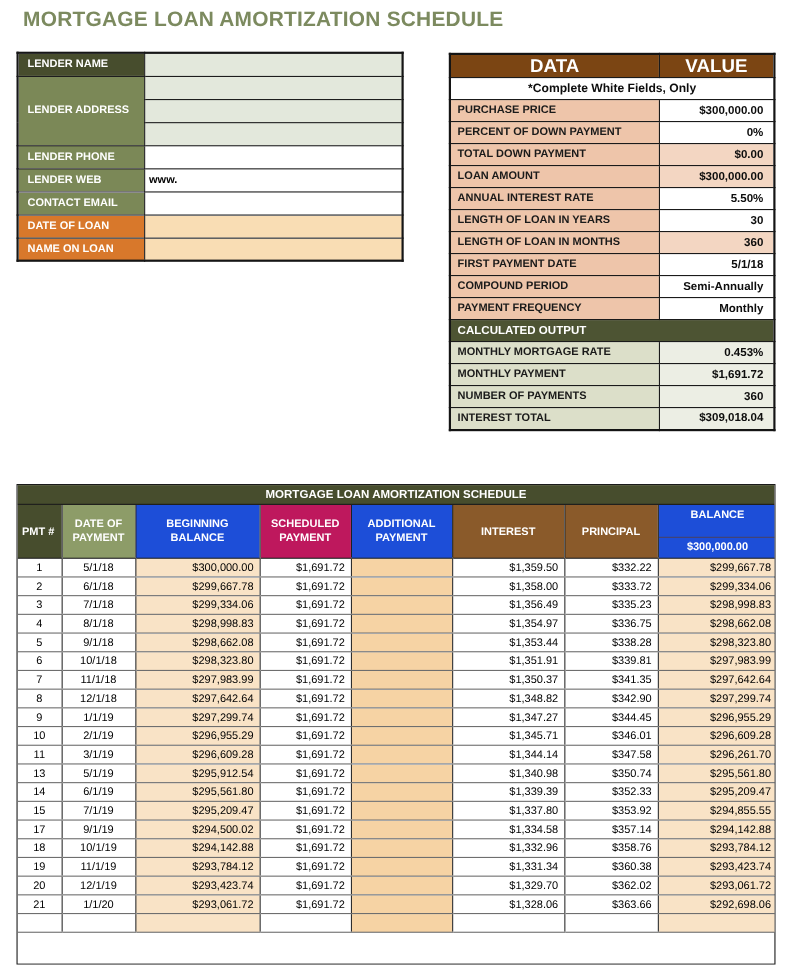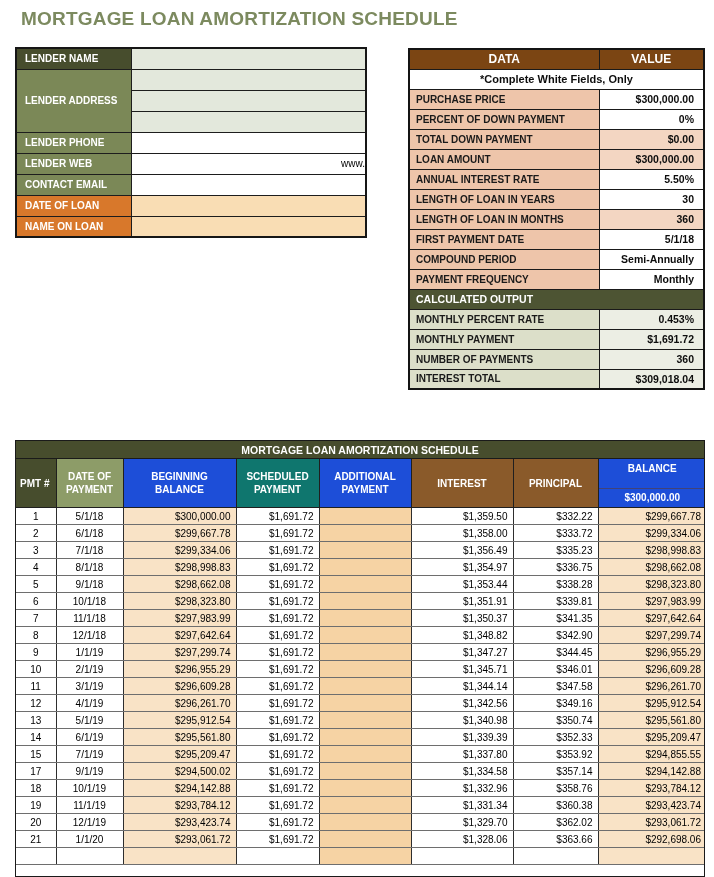--- a/index.html
+++ b/index.html
@@ -17,26 +17,26 @@
   
   .form{ position:absolute; left:15px; top:47px; width:352px; border:2px solid #161616; }
   .form td{ height:21px; border:1px solid #1d1d1d; font-size:10px; overflow:hidden; }
   .form .lbl{ color:#ffffff; font-weight:bold; padding-left:8px; }
   .form .lbl.dark{ background:#474D2D; }
   .form .lbl.olive{ background:#7B8857; }
   .form .lbl.orange{ background:#D8782B; }
   .form .val.green{ background:#E3E8DC; }
   .form .val.white{ background:#ffffff; }
   .form .val.lorange{ background:#F9DDB4; }
-  .form .val.www{ color:#000; font-weight:normal; padding-left:4px;text-align:right; }
+  .form .val.www{ color:#000; font-weight:bold; padding-left:4px; }
 
   
   .datatable{ position:absolute; left:408px; top:48px; width:297px; border:2px solid #141414; }
   .datatable th, .datatable td{ height:20px; border:1px solid #1a1a1a; font-size:10px; overflow:hidden; }
-  .datatable th{ background:#7B4513; color:#ffffff; font-weight:bold; font-size:12px; text-align:center; }
+  .datatable th{ background:#7B4513; color:#ffffff; font-weight:bold; font-size:17px; text-align:center; }
   .datatable .note{ background:#ffffff; color:#0d0d0d; font-weight:bold; font-size:11px; text-align:center;margin-top:31px; }
   .datatable .dlbl{ background:#EEC5AA; color:#1a1a1a; font-weight:bold; text-align:left; padding-left:6px; }
   .datatable .dval{ font-weight:bold; color:#0d0d0d; text-align:right; padding-right:9px; font-size:10.5px; }
   .datatable .dval.white{ background:#ffffff; }
   .datatable .dval.calc{ background:#F3D6C2; }
   .datatable .calc-head{ background:#4D5433; color:#ffffff; font-weight:bold; text-align:left; padding-left:6px; font-size:10.5px; }
   .datatable .olbl{ background:#DCDFC9; color:#1a1a1a; font-weight:bold; text-align:left; padding-left:6px; }
   .datatable .oval{ background:#ECEEE4; font-weight:bold; color:#0d0d0d; text-align:right; padding-right:9px; font-size:10.5px; }
 
   
@@ -48,21 +48,21 @@
   .sched-table{ width:690px; }
   .sched-table th{
     height:37px; color:#ffffff; font-weight:bold; font-size:10px; line-height:1.3;
     text-align:center; vertical-align:middle; border-left:1px solid #1f1f1f; border-bottom:1px solid #1f1f1f;
     padding:1px 2px; overflow:hidden;
   }
   .sched-table th:first-child{ border-left:none; }
   .h-pmt{ background:#474D2D; text-align:left !important; padding-left:4px !important; }
   .h-date{ background:#8D9C68; }
   .h-orange{ background:#1d4ed8; }
-  .h-brown-dark{ background:#0f766e; }
+  .h-brown-dark{ background:#be185d; }
   .h-brown{ background:#8A5A2A; }
   .h-balance{ padding:0 !important; }
   .h-balance .bal-top{ height:30px; line-height:20px; border-bottom:1px solid rgba(110,55,5,.45); }
   .h-balance .bal-sub{ height:18px; line-height:17px; }
 
   .sched-table td{
     height:17px; font-size:10px; color:#000000;
     border-left:1px solid #2e2e2e; border-bottom:1px solid #6e6e6e;
     overflow:hidden; white-space:nowrap;
   }
@@ -173,21 +173,21 @@
         <td class="dval white">Semi-Annually</td>
       </tr>
       <tr>
         <td class="dlbl">PAYMENT FREQUENCY</td>
         <td class="dval white">Monthly</td>
       </tr>
       <tr>
         <td colspan="2" class="calc-head">CALCULATED OUTPUT</td>
       </tr>
       <tr>
-        <td class="olbl">MONTHLY PERCENT RATE</td>
+        <td class="olbl">MONTHLY MORTGAGE RATE</td>
         <td class="oval">0.453%</td>
       </tr>
       <tr>
         <td class="olbl">MONTHLY PAYMENT</td>
         <td class="oval">$1,691.72</td>
       </tr>
       <tr>
         <td class="olbl">NUMBER OF PAYMENTS</td>
         <td class="oval">360</td>
       </tr>
@@ -331,30 +331,20 @@
           <td class="c-pmt">11</td>
           <td class="c-date">3/1/19</td>
           <td class="c-money bg-tan">$296,609.28</td>
           <td class="c-money">$1,691.72</td>
           <td class="c-money bg-add"></td>
           <td class="c-money">$1,344.14</td>
           <td class="c-money">$347.58</td>
           <td class="c-money bg-tan">$296,261.70</td>
         </tr>
         <tr>
-          <td class="c-pmt">12</td>
-          <td class="c-date">4/1/19</td>
-          <td class="c-money bg-tan">$296,261.70</td>
-          <td class="c-money">$1,691.72</td>
-          <td class="c-money bg-add"></td>
-          <td class="c-money">$1,342.56</td>
-          <td class="c-money">$349.16</td>
-          <td class="c-money bg-tan">$295,912.54</td>
-        </tr>
-        <tr>
           <td class="c-pmt">13</td>
           <td class="c-date">5/1/19</td>
           <td class="c-money bg-tan">$295,912.54</td>
           <td class="c-money">$1,691.72</td>
           <td class="c-money bg-add"></td>
           <td class="c-money">$1,340.98</td>
           <td class="c-money">$350.74</td>
           <td class="c-money bg-tan">$295,561.80</td>
         </tr>
         <tr>

